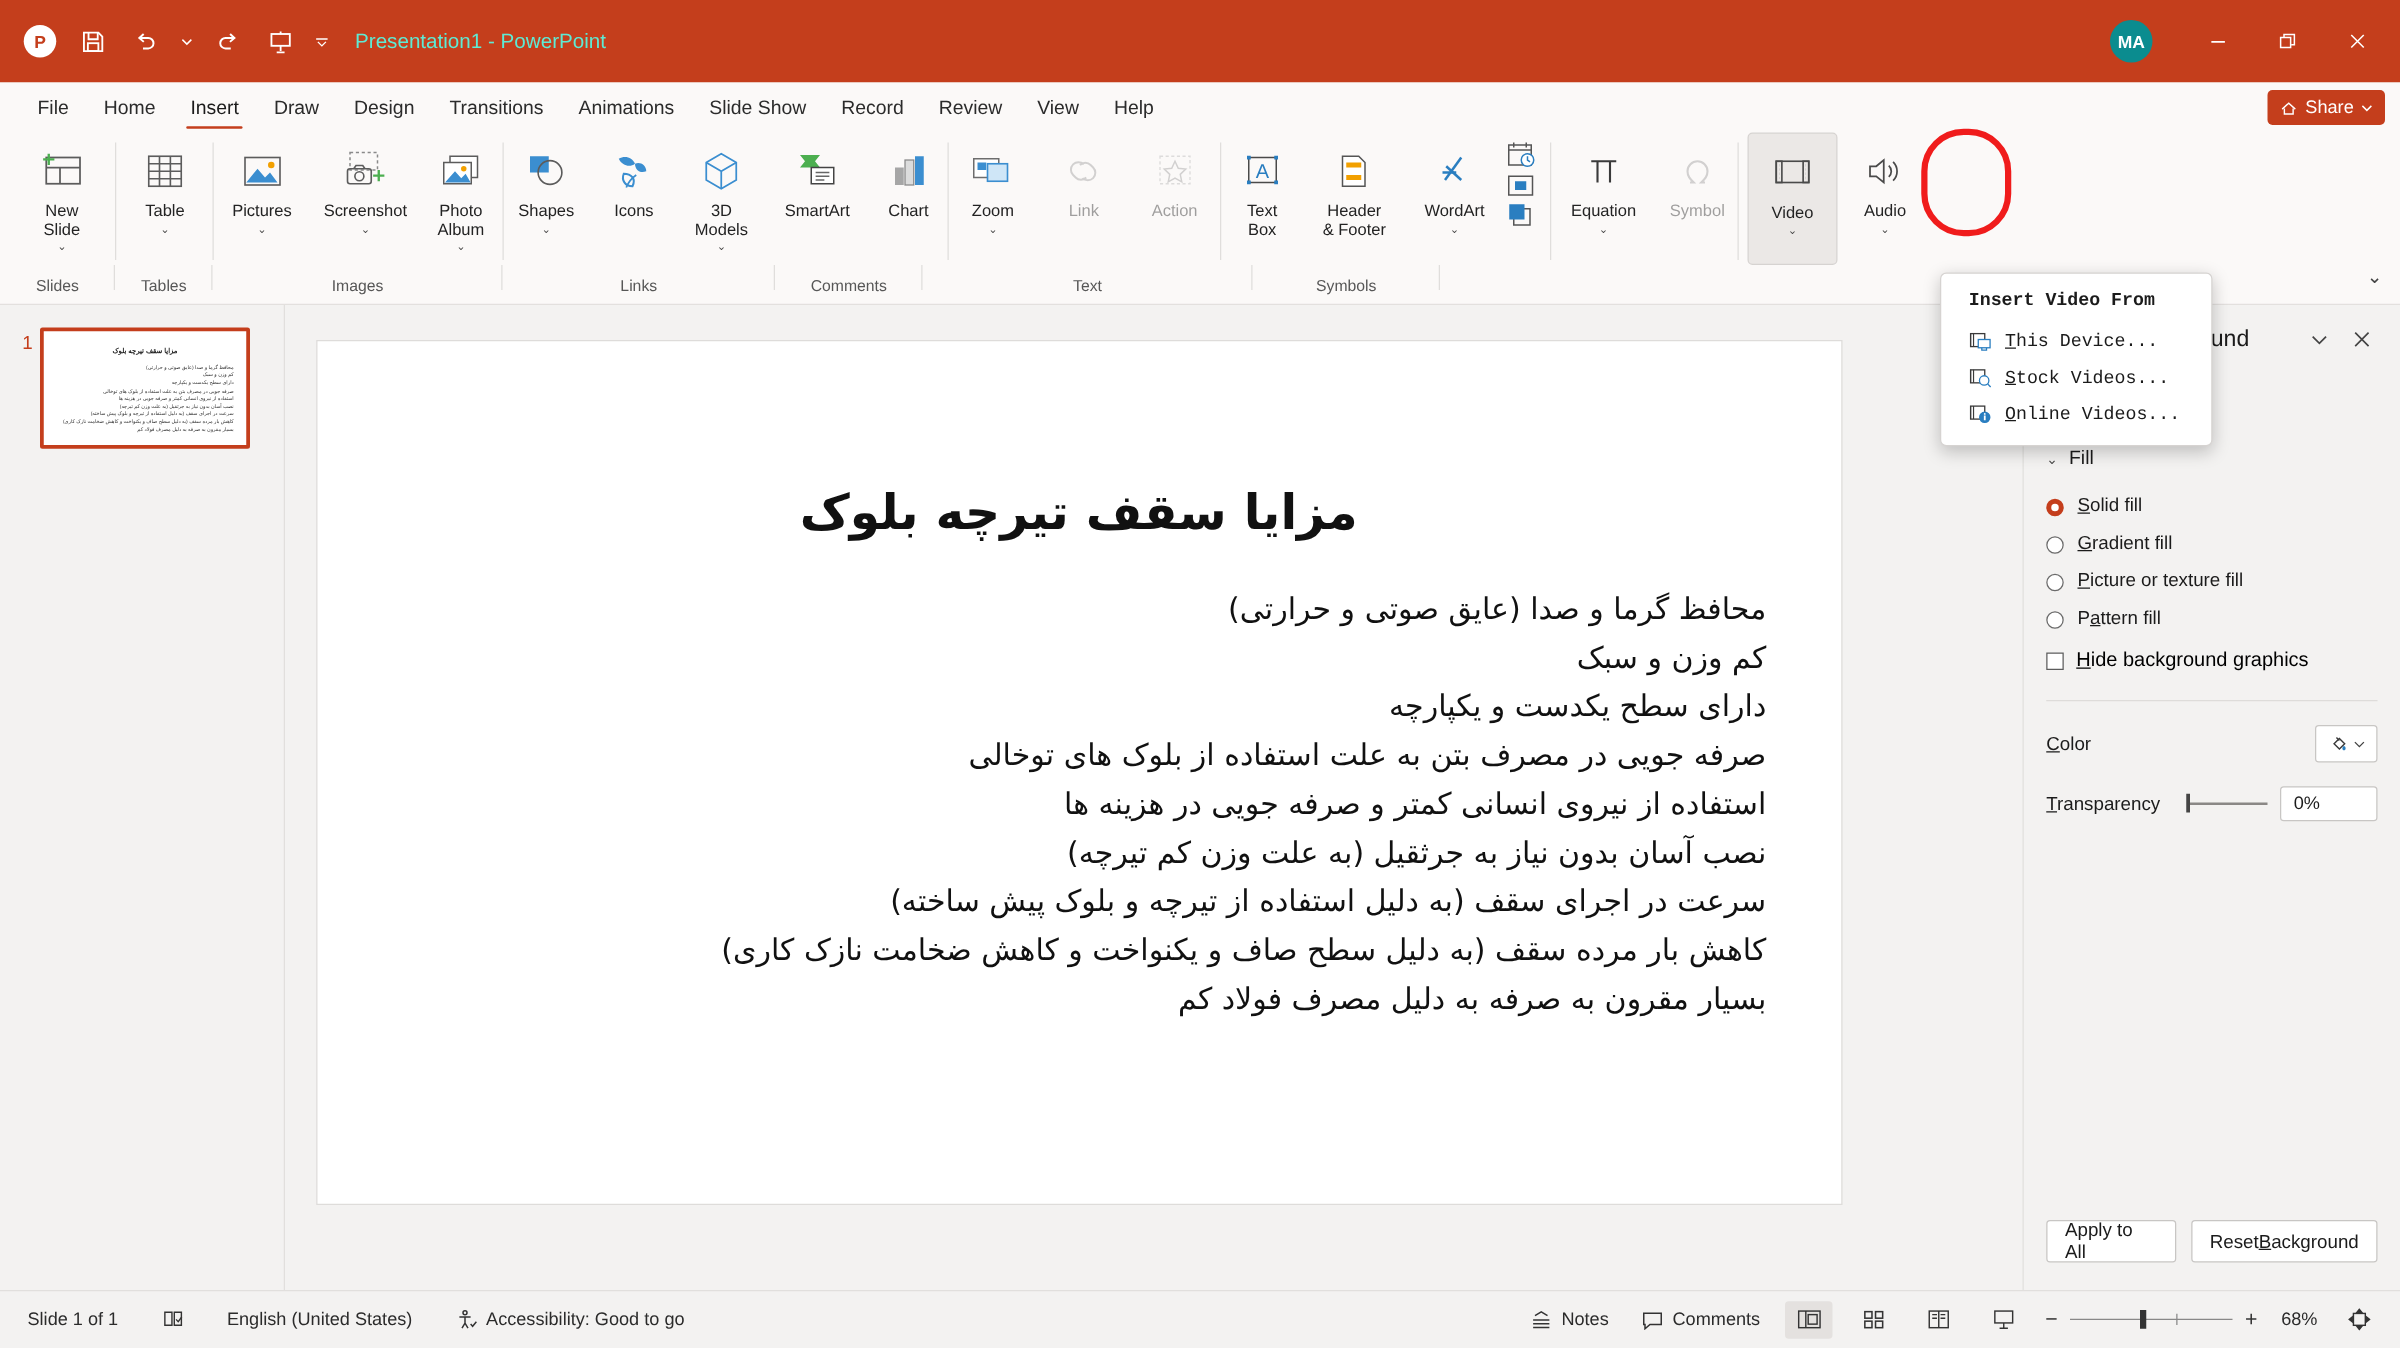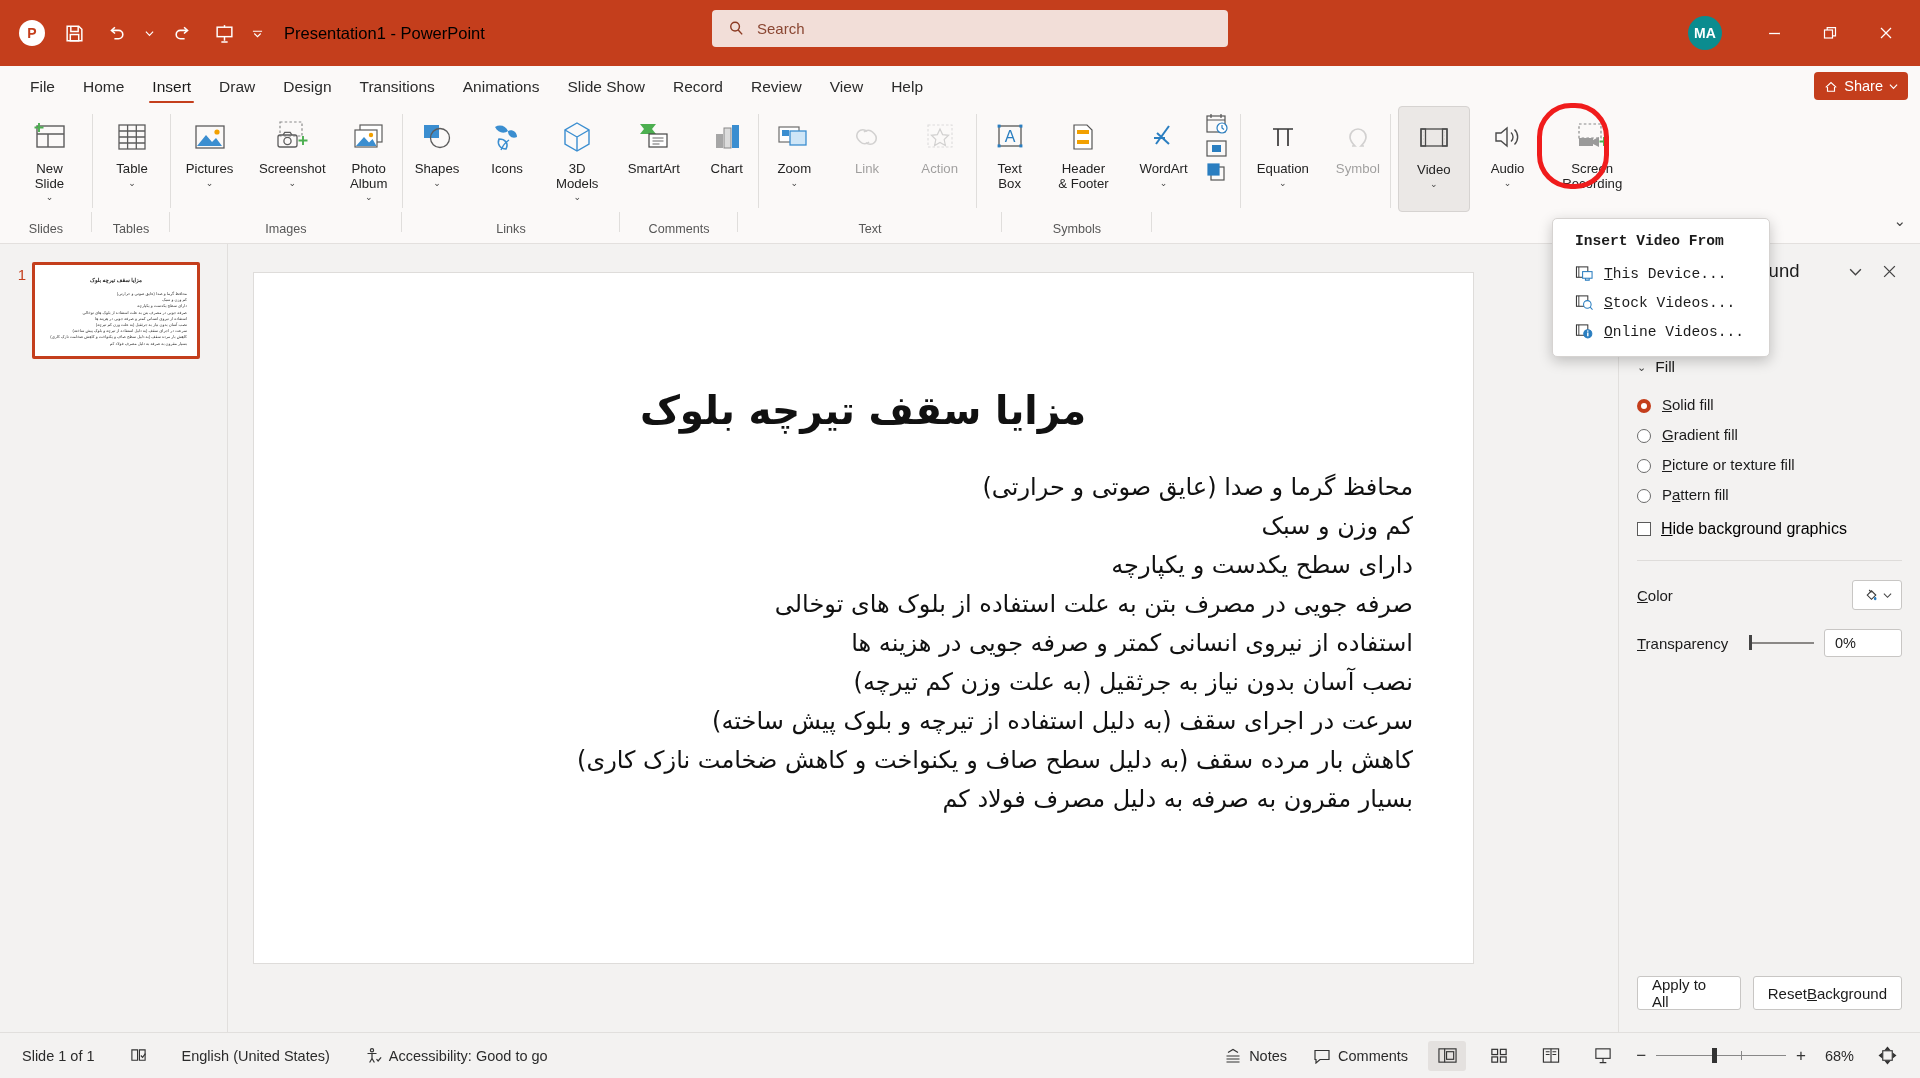--- a/index.html
+++ b/index.html
@@ -20,21 +20,21 @@
   .qat-btn{
     width:40px; height:40px; display:flex; align-items:center; justify-content:center;
     color:#fff; border-radius:4px; cursor:pointer;
   }
   .qat-btn.small{ width:22px; }
   .pp-logo{
     width:26px;height:26px;border-radius:50%;background:#fff;color:#c43e1c;
     display:flex;align-items:center;justify-content:center;font-weight:bold;font-size:14px;
   }
   .doc-title{
-    color:#000000; font-size:16.5px; margin-left:14px; white-space:nowrap;text-align:right;
+    color:#5eead4; font-size:16.5px; margin-left:14px; white-space:nowrap;text-align:right;
   }
   .searchbar{
     position:absolute; left:712px; top:10px; width:516px; height:37px;
     background:#f2ded8; border-radius:4px; display:flex; align-items:center;
     padding-left:16px; gap:12px; cursor:text;
   }
   .searchbar .sicon{ color:#8b3a22; display:flex; }
   .searchbar .stext{ color:#8a4632; font-size:15px; }
   .title-right{
     position:absolute; right:0; top:0; height:66px; display:flex; align-items:center; gap:4px; padding-right:8px;
@@ -280,29 +280,20 @@
         </svg>
       </div>
       <div class="qat-btn small">
         <svg width="11" height="11" viewBox="0 0 12 12">
           <path d="M1 3.5h10M2.5 6l3.5 3.5L9.5 6" stroke="#fff" stroke-width="1.2" fill="none"></path>
         </svg>
       </div>
       <div class="doc-title">Presentation1  -  PowerPoint</div>
     </div>
 
-    <div class="searchbar">
-      <span class="sicon">
-        <svg width="17" height="17" viewBox="0 0 18 18" fill="none" stroke="#8b3a22" stroke-width="1.5">
-          <circle cx="7.5" cy="7" r="4.6"></circle>
-            <path d="M10.8 10.6 15 15.2"></path>
-        </svg>
-      </span>
-      <span class="stext">Search</span>
-    </div>
 
     <div class="title-right">
       <div class="avatar">MA</div>
       <div class="wbtn">
         <svg width="13" height="13" viewBox="0 0 12 12">
             <path d="M1 6h10" stroke="#fff" stroke-width="1.2"></path>
           </svg>
       </div>
       <div class="wbtn">
         <svg width="14" height="14" viewBox="0 0 14 14" fill="none" stroke="#fff" stroke-width="1.2">
@@ -603,32 +594,20 @@
         </div>
         <div class="ritem">
           <span class="glyph">
             <svg width="34" height="30" viewBox="0 0 34 30" fill="none" stroke="#4a4a4a" stroke-width="1.4">
               <path d="M5 11h5l6-5v18l-6-5H5z"></path>
               <path d="M20 10.5a6 6 0 0 1 0 9M23.5 7.5a10.5 10.5 0 0 1 0 15"></path>
             </svg>
           </span>
           <span class="lbl">Audio</span>
           <span class="caret">⌄</span>
-        </div>
-        <div class="ritem w94">
-          <span class="glyph">
-            <svg width="38" height="32" viewBox="0 0 38 32" fill="none">
-              <rect x="6" y="3" width="22" height="14" stroke="#8a8a8a" stroke-width="1.2" stroke-dasharray="2.6 2.2"></rect>
-              <rect x="6" y="17" width="14" height="8" fill="#9a9a9a"></rect>
-              <path d="M20 19l6-3v10l-6-3z" fill="#9a9a9a"></path>
-              <path d="M31 16v9M26.5 20.5h9" stroke="#4caf50" stroke-width="1.9"></path>
-            </svg>
-          </span>
-          <span class="lbl">Screen
-Recording</span>
         </div>
       </div>
     </div>
 
     <div class="grouplabels">
       <div class="glabel" style="width:92px;">Slides</div>
       <div class="glabel" style="width:78px;">Tables</div>
       <div class="glabel" style="width:232px;">Images</div>
       <div class="glabel" style="width:218px;">Links</div>
       <div class="glabel" style="width:118px;">Comments</div>

